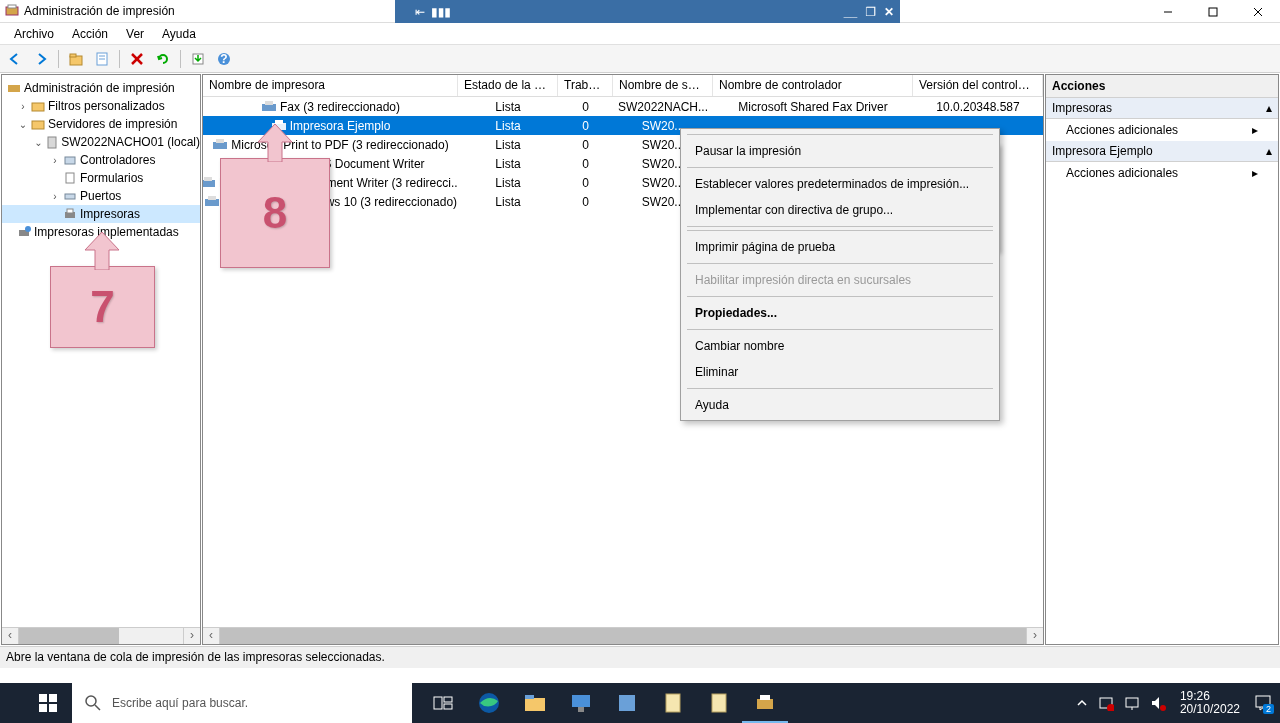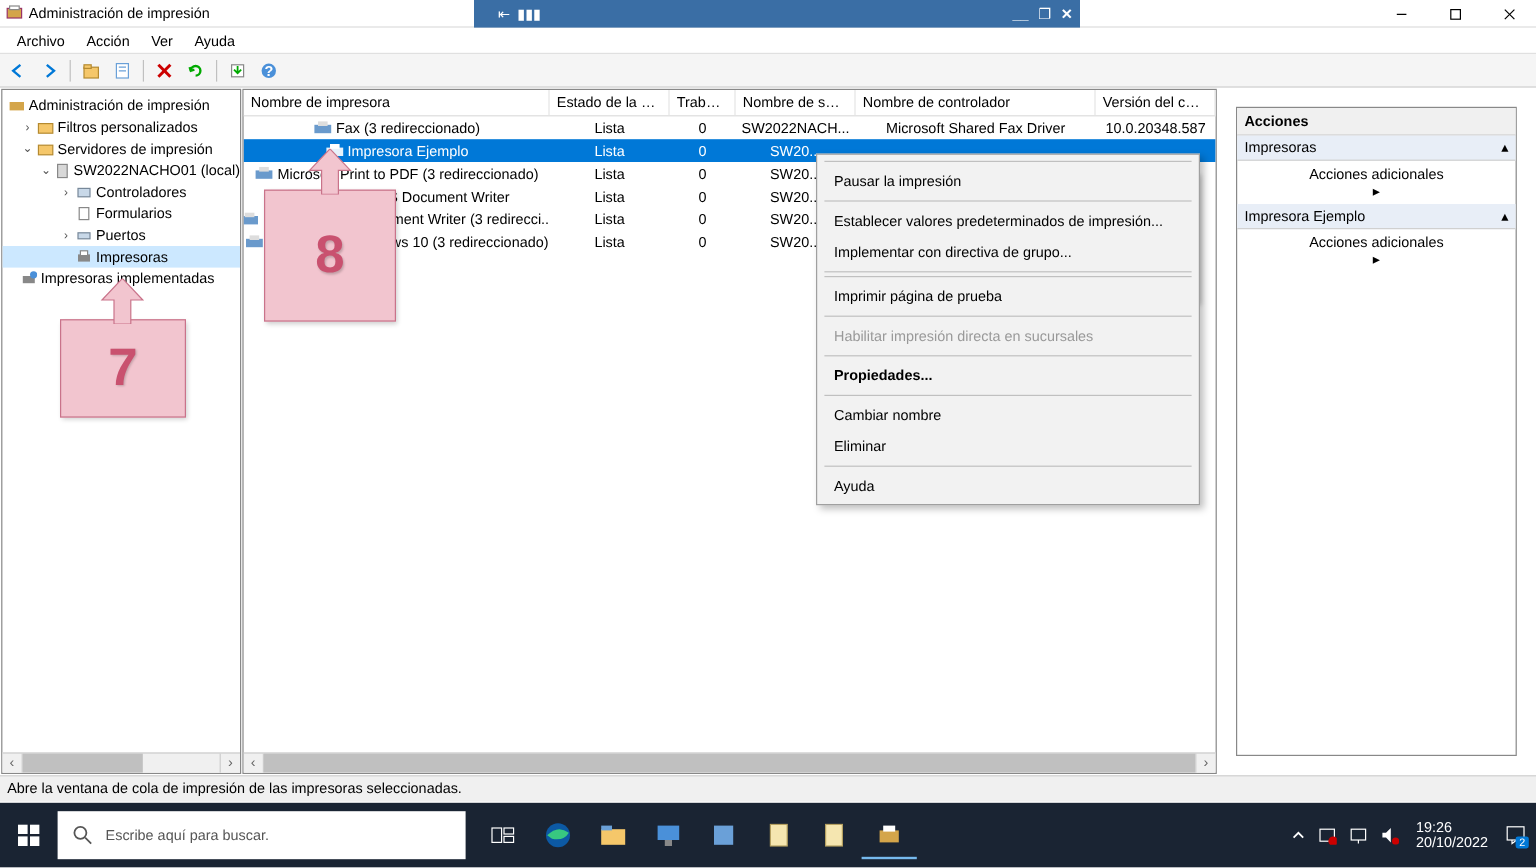--- a/index.html
+++ b/index.html
@@ -27,33 +27,33 @@
 .tree-scroll .thumb { background:#c0c0c0; height:100%;}
 .list-panel { flex: 1; border: 1px solid #888; margin: 1px 0; position: relative; overflow: hidden; }
 .list-header { display: flex; height: 22px; background: #fff; border-bottom: 1px solid #ddd; position:relative;}
 .list-header .col { padding: 3px 6px; border-right: 1px solid #e5e5e5; overflow:hidden; white-space:nowrap; text-overflow:ellipsis; }
 .list-body { position:relative; }
 .list-row { display: flex; height: 19px; align-items: center; cursor: default; }
 .list-row .cell { padding: 0 6px; overflow:hidden; white-space:nowrap; text-overflow:ellipsis; display:flex; align-items:center;justify-content:center;}
 .list-row.sel { background: #0078d7; color: #fff; }
 .printer-ico { width:16px; height:12px; margin-right:3px; display:inline-block;}
 .list-scroll-h { position:absolute; bottom:0; left:0; right:0; height:17px; background:#f0f0f0; border-top:1px solid #ccc; display:flex;}
-.actions-panel { width: 234px; border: 1px solid #888; margin:16px; background:#fff; }
+.actions-panel { width: 234px; border: 1px solid #888; margin:1px; background:#fff; }
 .actions-header { background:#f0f0f0; padding:4px 6px; font-weight:bold; border-bottom:1px solid #d0d0d0;}
 .actions-section { background:#e8eef7; padding:3px 6px; border-bottom:1px solid #d0d0d0; display:flex; justify-content:space-between; align-items:center;}
-.actions-link { padding:4px 20px; cursor:pointer; display:flex; justify-content:space-between; align-items:center;flex-direction:column;}
+.actions-link { padding:4px 20px; cursor:pointer; display:flex; justify-content:space-between; align-items:center;}
 .statusbar { height: 22px; border-top: 1px solid #d0d0d0; padding: 3px 6px; background:#f0f0f0;}
 .context-menu { position: absolute; left: 680px; top: 128px; width: 320px; background: #f2f2f2; border: 1px solid #a0a0a0; box-shadow: 3px 3px 6px rgba(0,0,0,.25); padding: 2px 0; z-index: 50;}
 .ctx-item { padding: 6px 14px; cursor: default; }
 .ctx-item.disabled { color: #999; }
 .ctx-item.bold { font-weight: bold; }
 .ctx-sep { height:1px; background:#c0c0c0; margin:3px 6px;}
 .callout { position:absolute; background:#f2c5cf; border:1px solid #c9738a; box-shadow:2px 2px 4px rgba(0,0,0,.2); z-index:40;}
 .callout-num { font-size:44px; font-weight:bold; color:#c9516f; display:flex; align-items:center; justify-content:center; width:100%; height:100%; text-shadow:1px 1px 2px rgba(0,0,0,.2);}
-.taskbar { position:absolute; bottom:0; left:0; right:0; height:54px; background:#1a2433; display:flex; align-items:center; color:#fff;}
+.taskbar { position:absolute; bottom:0; left:0; right:0; height:40px; background:#1a2433; display:flex; align-items:center; color:#fff;padding-left:24px;}
 .start-btn { width:48px; height:40px; display:flex; align-items:center; justify-content:center; cursor:pointer;}
 .search-box { flex:0 0 340px; height:40px; background:#fff; display:flex; align-items:center; padding:0 12px; color:#666; gap:10px;}
 .task-icons { display:flex; height:40px; margin-left:8px;}
 .task-icon { width:46px; height:40px; display:flex; align-items:center; justify-content:center; cursor:pointer;}
 .tray { margin-left:auto; display:flex; align-items:center; gap:10px; padding:0 8px; height:40px;}
 .tray-time { text-align:left; font-size:11px; line-height:13px; padding:0 4px;}
 svg { display:block; }
 </style>
 </head>
 <body>

